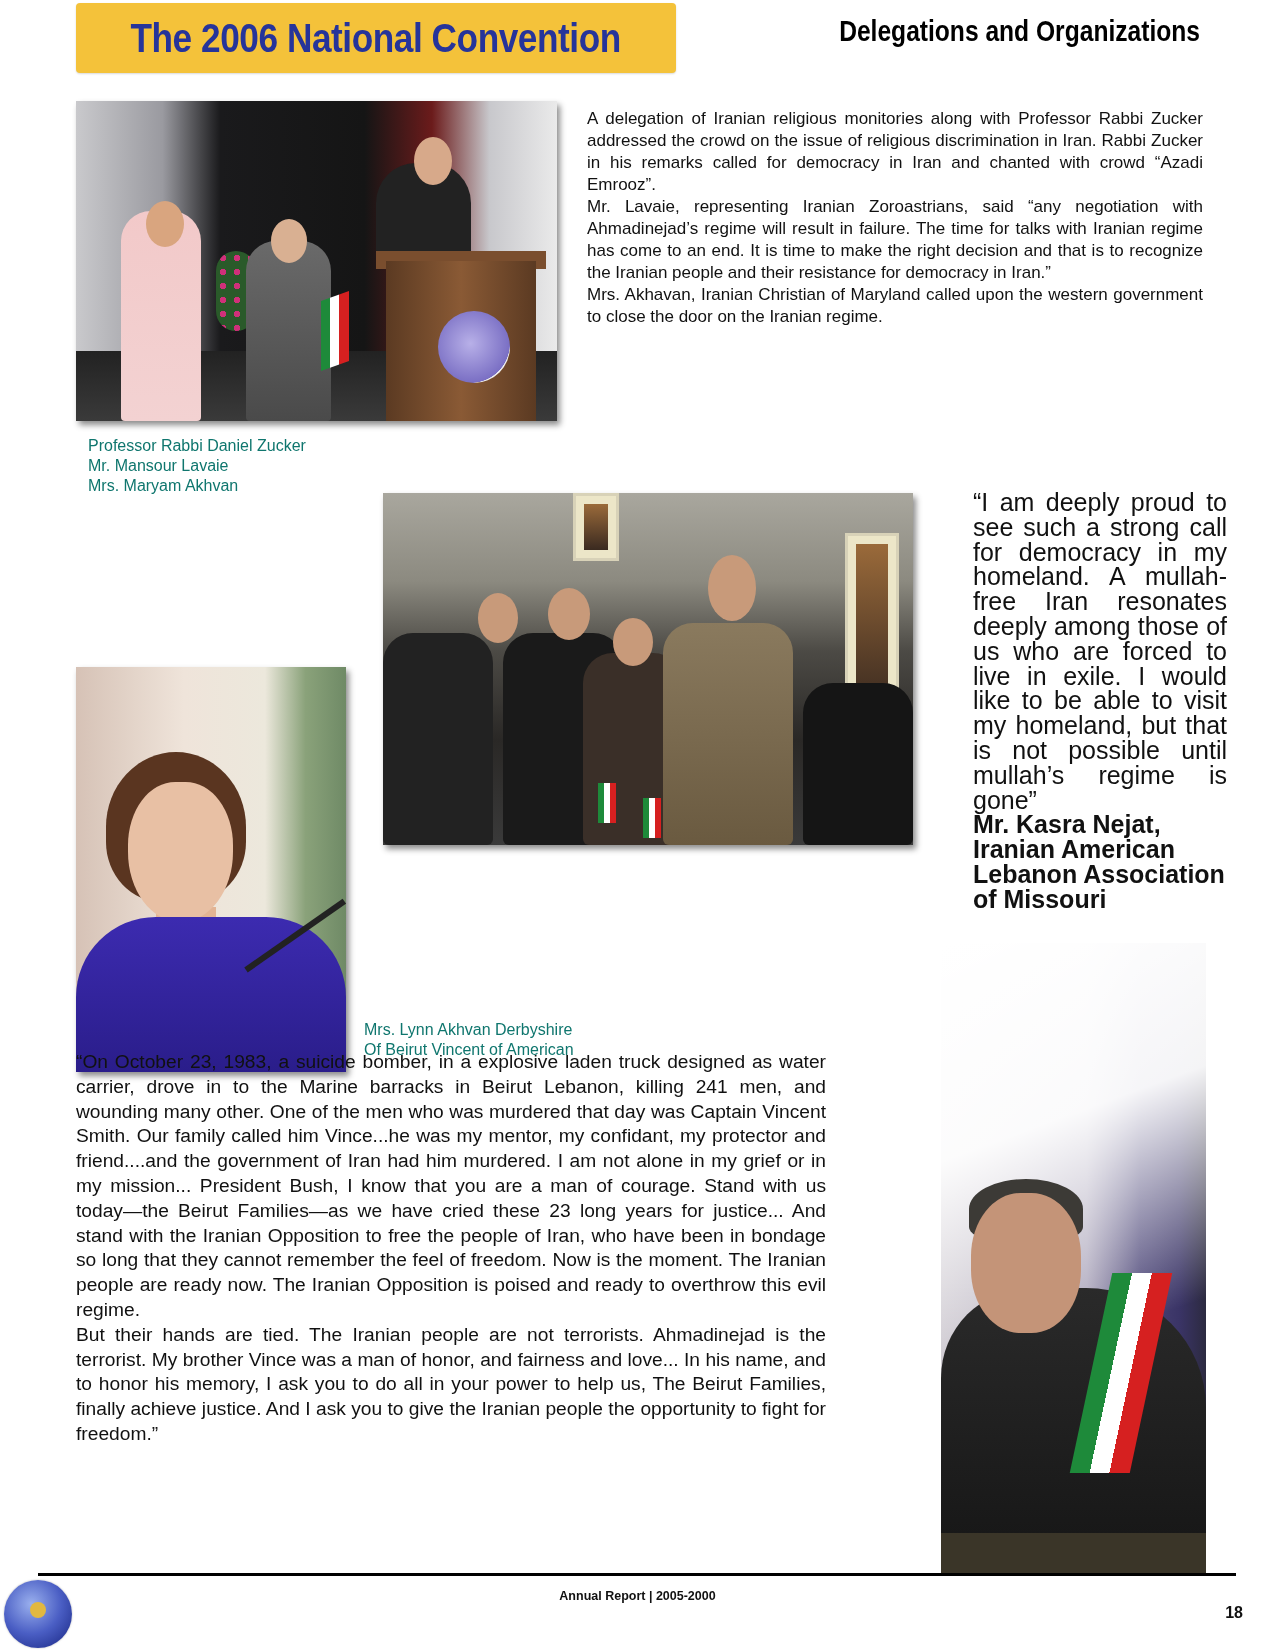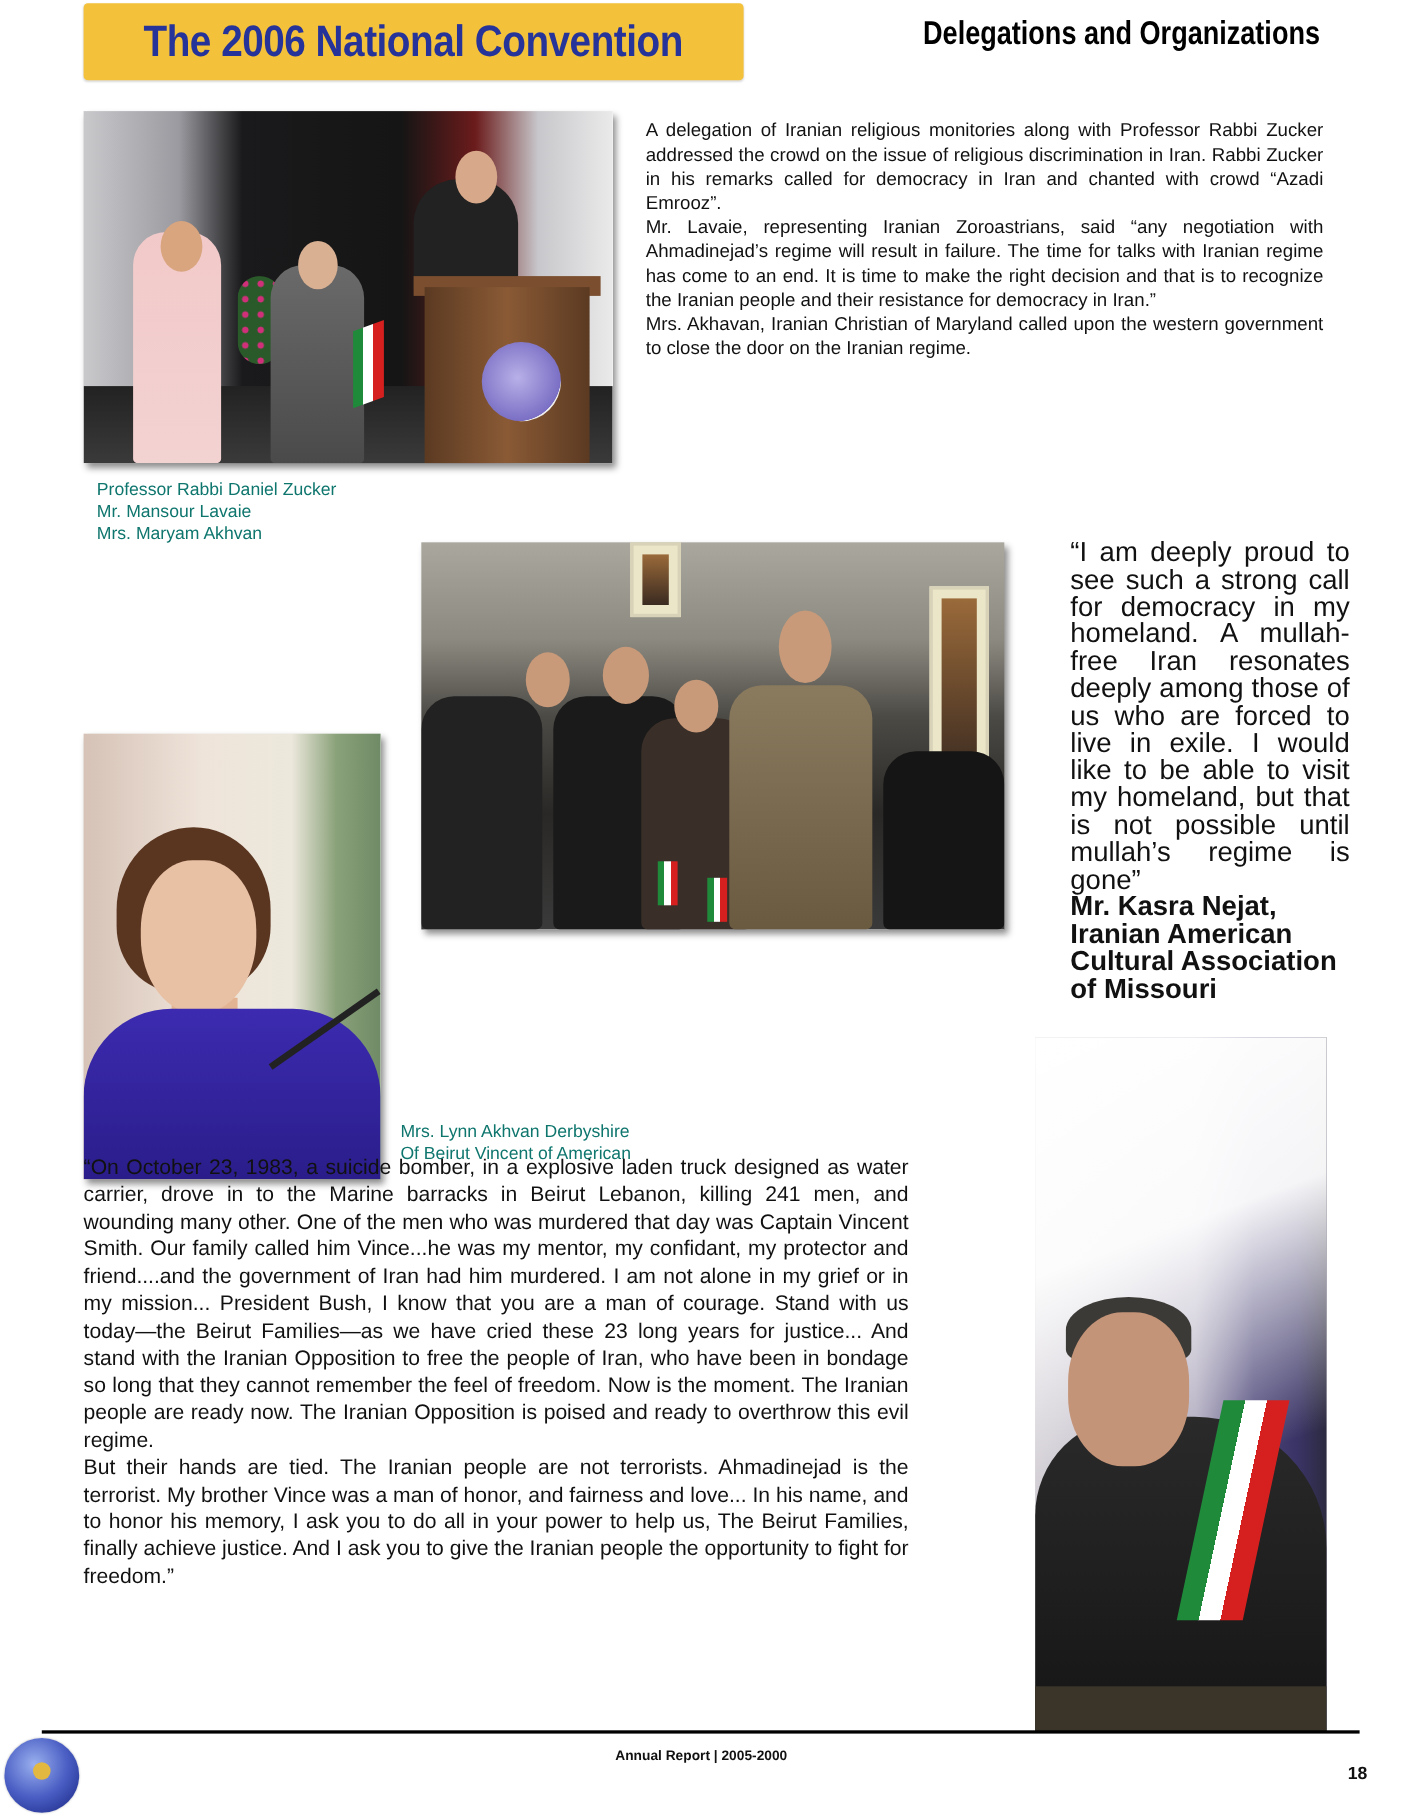--- a/index.html
+++ b/index.html
@@ -142,21 +142,21 @@
   <div class="head" style="left:230px;top:125px;width:40px;height:48px;"></div>
   <div class="person" style="left:280px;top:130px;width:130px;height:222px;background:linear-gradient(#8a7a5e,#6a5a40);"></div>
   <div class="head" style="left:325px;top:62px;width:48px;height:66px;"></div>
   <div class="person" style="left:420px;top:190px;width:110px;height:162px;background:#151515;"></div>
   <div class="minflag" style="left:215px;top:290px;"></div>
   <div class="minflag" style="left:260px;top:305px;"></div>
 </div>
 
 <div class="quote2">
   <div>“I am deeply proud to see such a strong call for democracy in my homeland. A mullah-free Iran resonates deeply among those of us who are forced to live in exile. I would like to be able to visit my homeland, but that is not possible until mullah’s regime is gone”</div>
-  <div class="attrib">Mr. Kasra Nejat, Iranian American Cultural Association of Missouri</div>
+  <div class="attrib">Mr. Kasra Nejat, Iranian American Lebanon Association of Missouri</div>
 </div>
 
 <div class="photo p3">
   <div class="hair"></div>
   <div class="neck"></div>
   <div class="face"></div>
   <div class="jacket"></div>
   <div class="mic"></div>
 </div>
 

